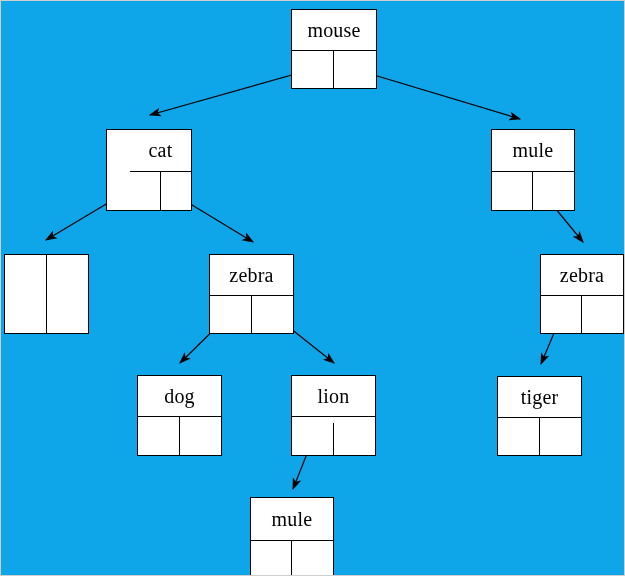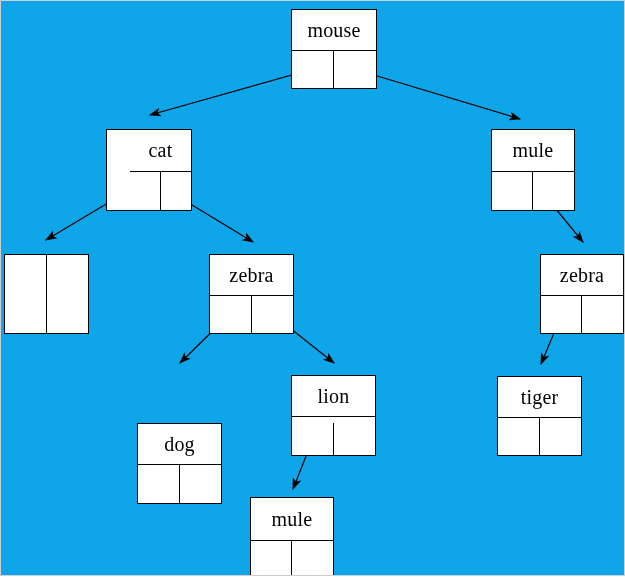--- a/index.html
+++ b/index.html
@@ -117,21 +117,21 @@
           <div class="ptr ptr-right"></div>
         </div>
       </div>
       <div class="node" style="left: 539px; top: 253px; width: 84px; height: 80px; border-color: rgb(0, 0, 0);">
         <div class="node-label" style="border-bottom-color: rgb(0, 0, 0);">zebra</div>
         <div class="node-pointers">
           <div class="ptr ptr-left" style="border-right-color: rgb(0, 0, 0);"></div>
           <div class="ptr ptr-right"></div>
         </div>
       </div>
-      <div class="node" style="left: 136px; top: 374px; width: 85px; height: 81px; border-color: rgb(0, 0, 0); margin-top: 48px;">
+      <div class="node" style="left: 136px; top: 374px; width: 85px; height: 81px; border-color: rgb(0, 0, 0);">
         <div class="node-label" style="border-bottom-color: rgb(0, 0, 0);">dog</div>
         <div class="node-pointers">
           <div class="ptr ptr-left" style="border-right-color: rgb(0, 0, 0);"></div>
           <div class="ptr ptr-right"></div>
         </div>
       </div>
       <div class="node" style="left: 290px; top: 374px; width: 85px; height: 81px; border-color: rgb(0, 0, 0); gap: 6px;">
         <div class="node-label" style="border-bottom-color: rgb(0, 0, 0);">lion</div>
         <div class="node-pointers">
           <div class="ptr ptr-left" style="border-right-color: rgb(0, 0, 0);"></div>

